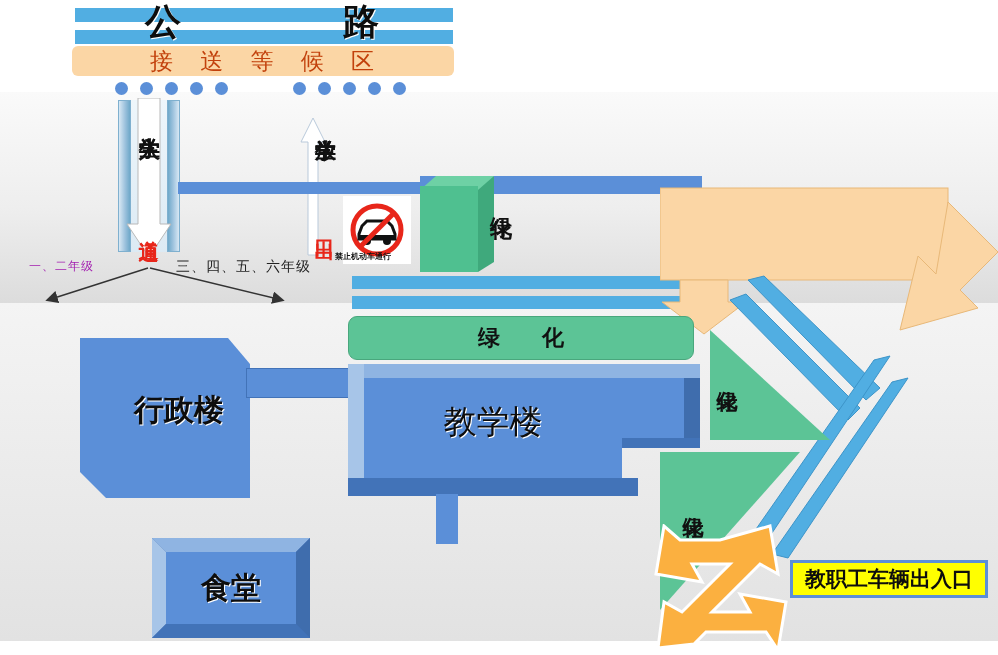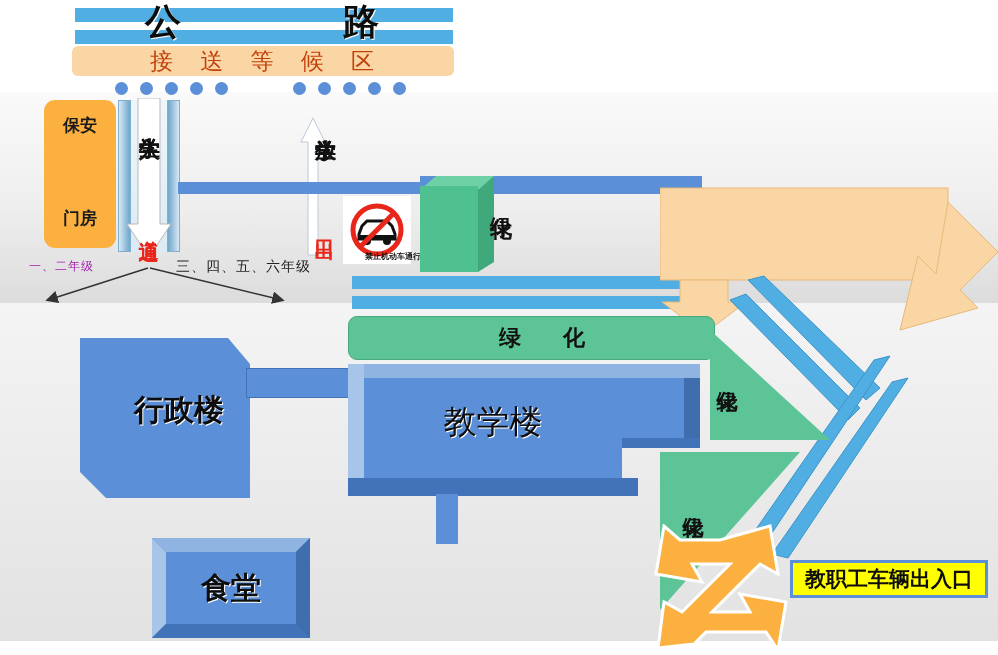--- a/index.html
+++ b/index.html
@@ -76,21 +76,21 @@
   
   #exit-arrow{position:absolute;left:300px;top:118px;width:26px;height:138px;}
   #exit-label-a{position:absolute;left:310px;top:104px;width:30px;
     font-size:21px;font-weight:bold;color:#111;line-height:25px;text-align:center;}
   #exit-label-b{position:absolute;left:310px;top:206px;width:30px;
     font-size:20px;font-weight:bold;color:#e8261a;line-height:24px;text-align:center;}
 
   
   #nosign{position:absolute;left:343px;top:196px;width:68px;height:68px;background:#ffffff;
     display:flex;align-items:center;justify-content:center;}
-  #nosign-cap{position:absolute;left:335px;top:252px;width:86px;text-align:right;
+  #nosign-cap{position:absolute;left:335px;top:252px;width:86px;text-align:left;
     font-size:8px;color:#111;font-weight:bold;line-height:10px;}
 
   
   #road-mid{position:absolute;left:178px;top:182px;width:524px;height:12px;background:#5b8fd8;}
   #road-mid-2{position:absolute;left:420px;top:176px;width:282px;height:12px;background:#5b8fd8;}
   #road-lower-1{position:absolute;left:352px;top:276px;width:332px;height:13px;background:#51aee2;}
   #road-lower-2{position:absolute;left:352px;top:296px;width:332px;height:13px;background:#51aee2;}
 
   
   #green-cube{position:absolute;left:420px;top:176px;width:74px;height:96px;}
@@ -103,21 +103,21 @@
     font-size:22px;font-weight:bold;color:#111;line-height:30px;text-align:center;}
 
   
   #parking{position:absolute;left:660px;top:182px;width:338px;height:160px;}
   #parking-label{position:absolute;left:672px;top:192px;width:300px;
     font-size:34px;font-weight:bold;color:#0d0d0d;letter-spacing:12px;text-align:center;
     text-shadow:1px 1px 0 #fff;}
 
   
   #green-bar{position:absolute;left:348px;top:316px;width:344px;height:42px;
-    background:#5cc496;border:1px solid #49a77d;border-radius:9px;padding-left:21px;}
+    background:#5cc496;border:1px solid #49a77d;border-radius:9px;}
   #green-bar .lbl{width:100%;height:100%;font-size:22px;font-weight:bold;color:#111;letter-spacing:10px;padding-left:10px;box-sizing:border-box;}
 
   
   #admin{position:absolute;left:80px;top:338px;width:170px;height:160px;}
   #admin .body{width:170px;height:160px;background:#5b8fd8;
     clip-path:polygon(0 0,148px 0,170px 26px,170px 160px,26px 160px,0 134px);}
   #admin .lbl{position:absolute;left:0;top:52px;width:198px;text-align:center;
     font-size:30px;font-weight:bold;color:#0d0d0d;text-shadow:1px 1px 0 #fff;}
 
   #corridor-h{position:absolute;left:246px;top:368px;width:120px;height:30px;background:#5b8fd8;border:1px solid #4273b8;box-sizing:border-box;}
@@ -196,24 +196,20 @@
   <div class="dot" style="left:140px;top:82px;"></div>
   <div class="dot" style="left:165px;top:82px;"></div>
   <div class="dot" style="left:190px;top:82px;"></div>
   <div class="dot" style="left:215px;top:82px;"></div>
   <div class="dot" style="left:293px;top:82px;"></div>
   <div class="dot" style="left:318px;top:82px;"></div>
   <div class="dot" style="left:343px;top:82px;"></div>
   <div class="dot" style="left:368px;top:82px;"></div>
   <div class="dot" style="left:393px;top:82px;"></div>
 
-  <div id="security">
-    <div class="lbl">保安</div>
-    <div class="lbl">门房</div>
-  </div>
 
   <div id="gate-wrap">
     <div id="gate-inner"></div>
     <div class="gate-pillar" id="gate-pillar-l"></div>
     <div class="gate-pillar" id="gate-pillar-r"></div>
   </div>
 
   <div id="entry-arrow">
     <svg width="46" height="160" viewBox="0 0 46 160">
       <polygon points="12,0 34,0 34,126 45,126 23,159 1,126 12,126" fill="#ffffff" stroke="#b9b9b9" stroke-width="1"></polygon>

